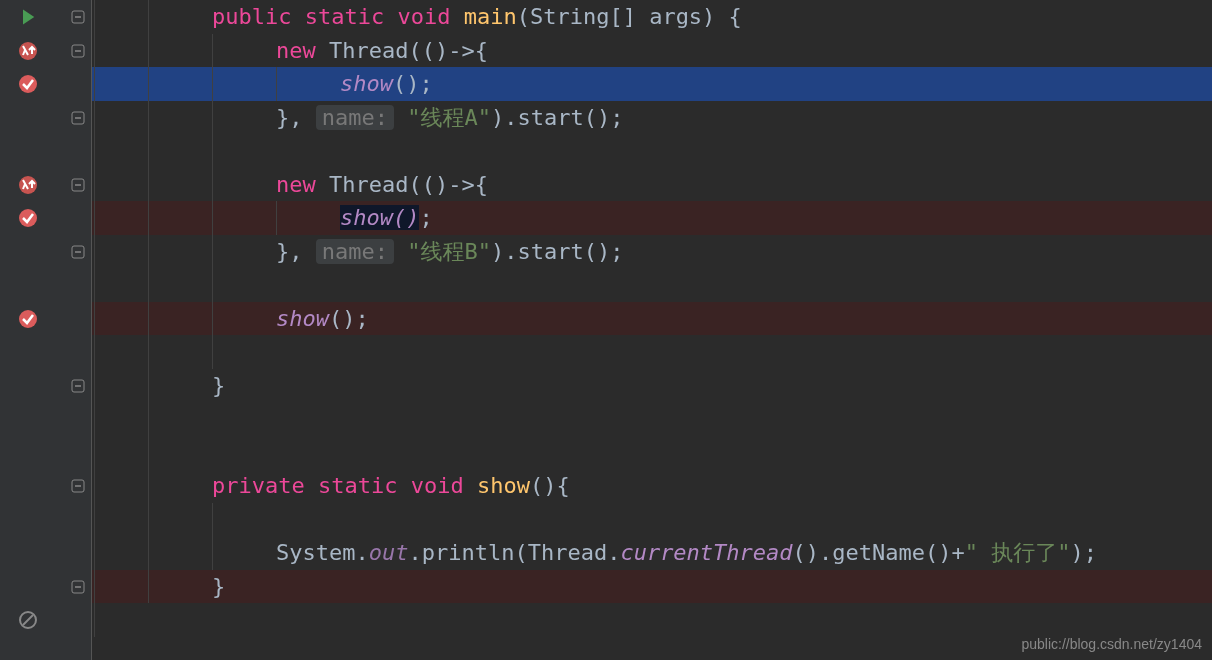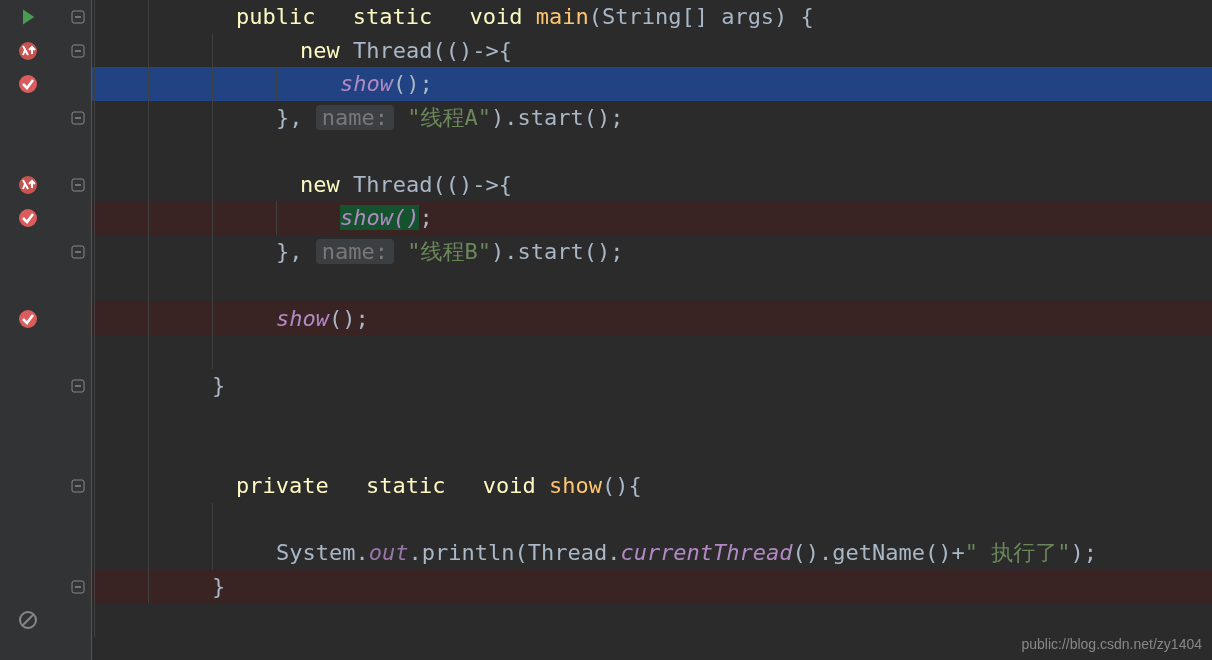--- a/index.html
+++ b/index.html
@@ -45,27 +45,27 @@
     }
     .indent-guide {
       position: absolute;
       width: 1px;
       background: #404040;
       top: 0;
       bottom: 0;
     }
     .hl-line { background: #214283; }
     .bp-line { background: #3a2323; }
-    .kw { color: #fef9c3; margin-left: 24px; }
+    .kw { color: #ec4899; }
     .fn { color: #ffc66d; }
     .str { color: #6a8759; }
     .ital { font-style: italic; color: #b389c5; }
     .ital2 { font-style: italic; color: #9876aa; }
     .hint { background: #3c3f41; border-radius: 4px; padding: 0 6px; color: #787878; font-style: normal; }
-    .paren-hl { background: #14532d; }
+    .paren-hl { background: #0f172a; }
     .gutter-icon {
       position: absolute;
       width: 20px;
       height: 20px;
       left: 18px;
     }
     .fold-icon {
       position: absolute;
       left: 70px;
       width: 16px;

